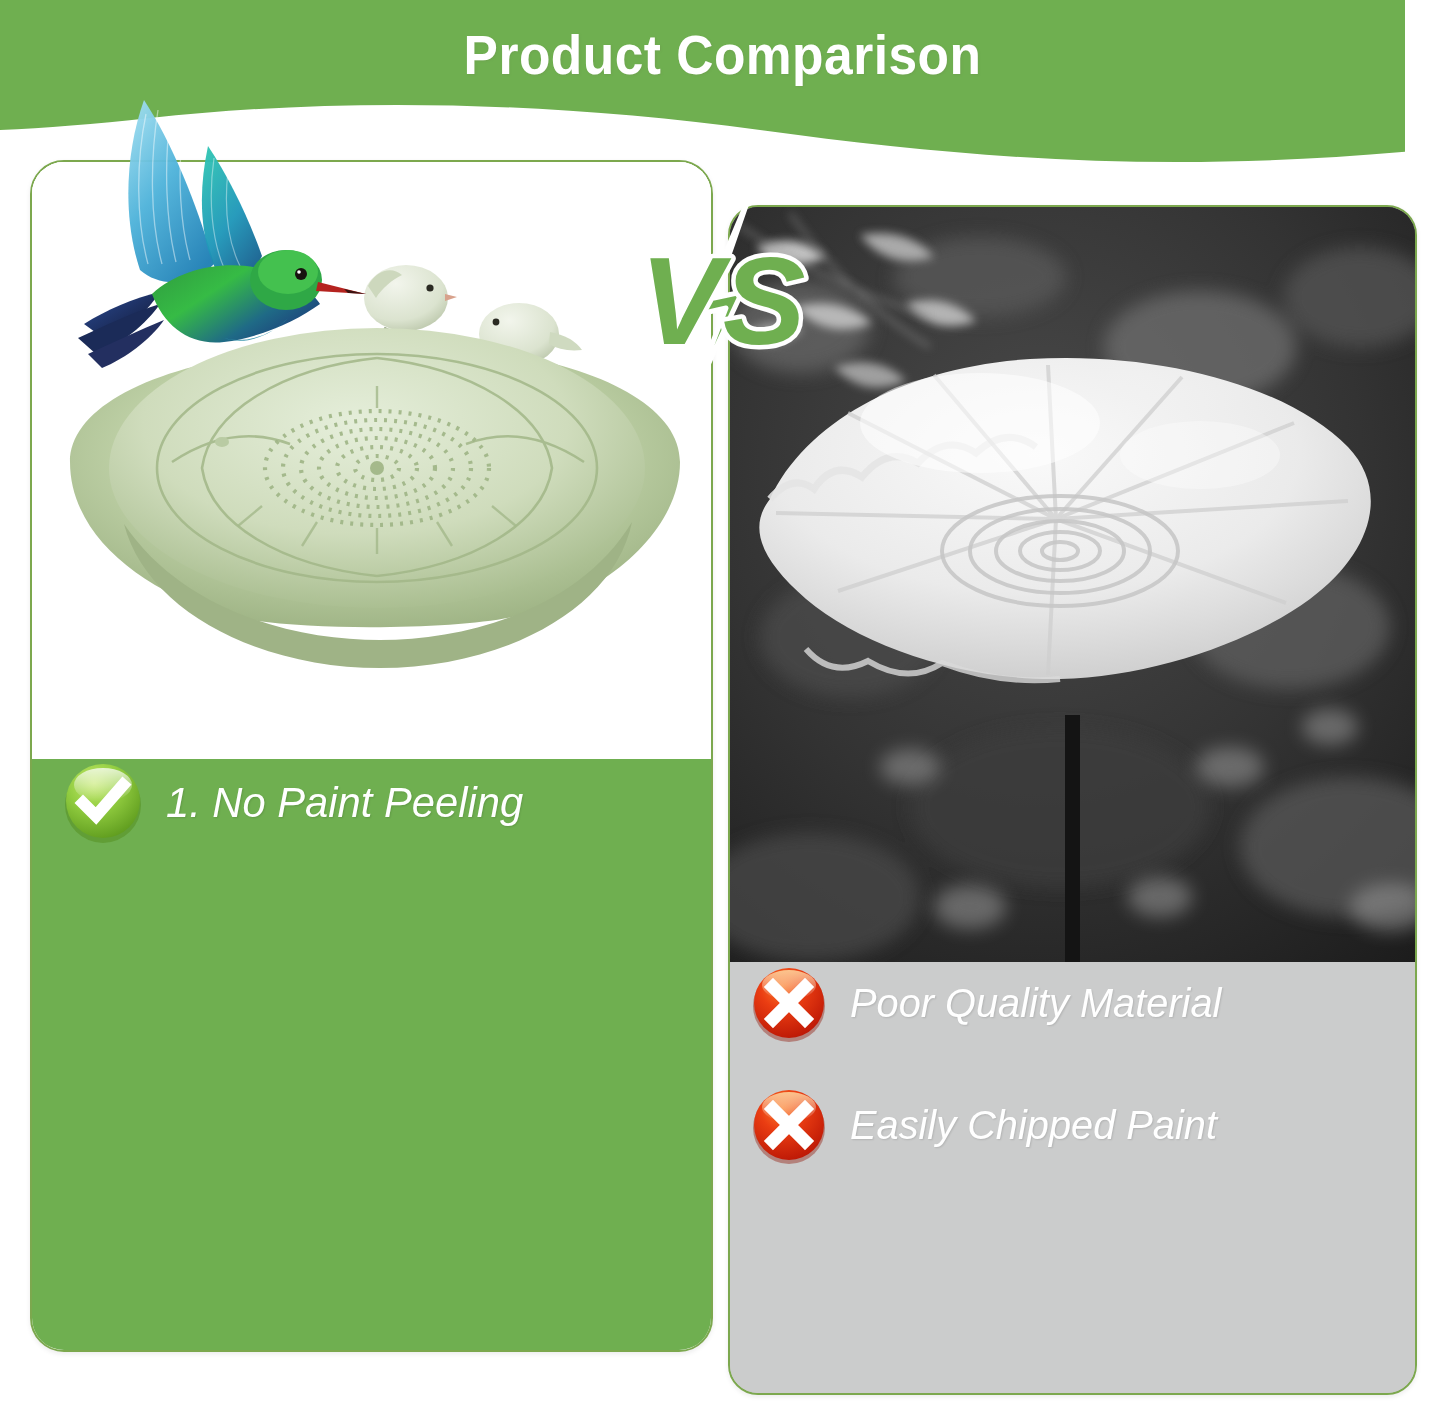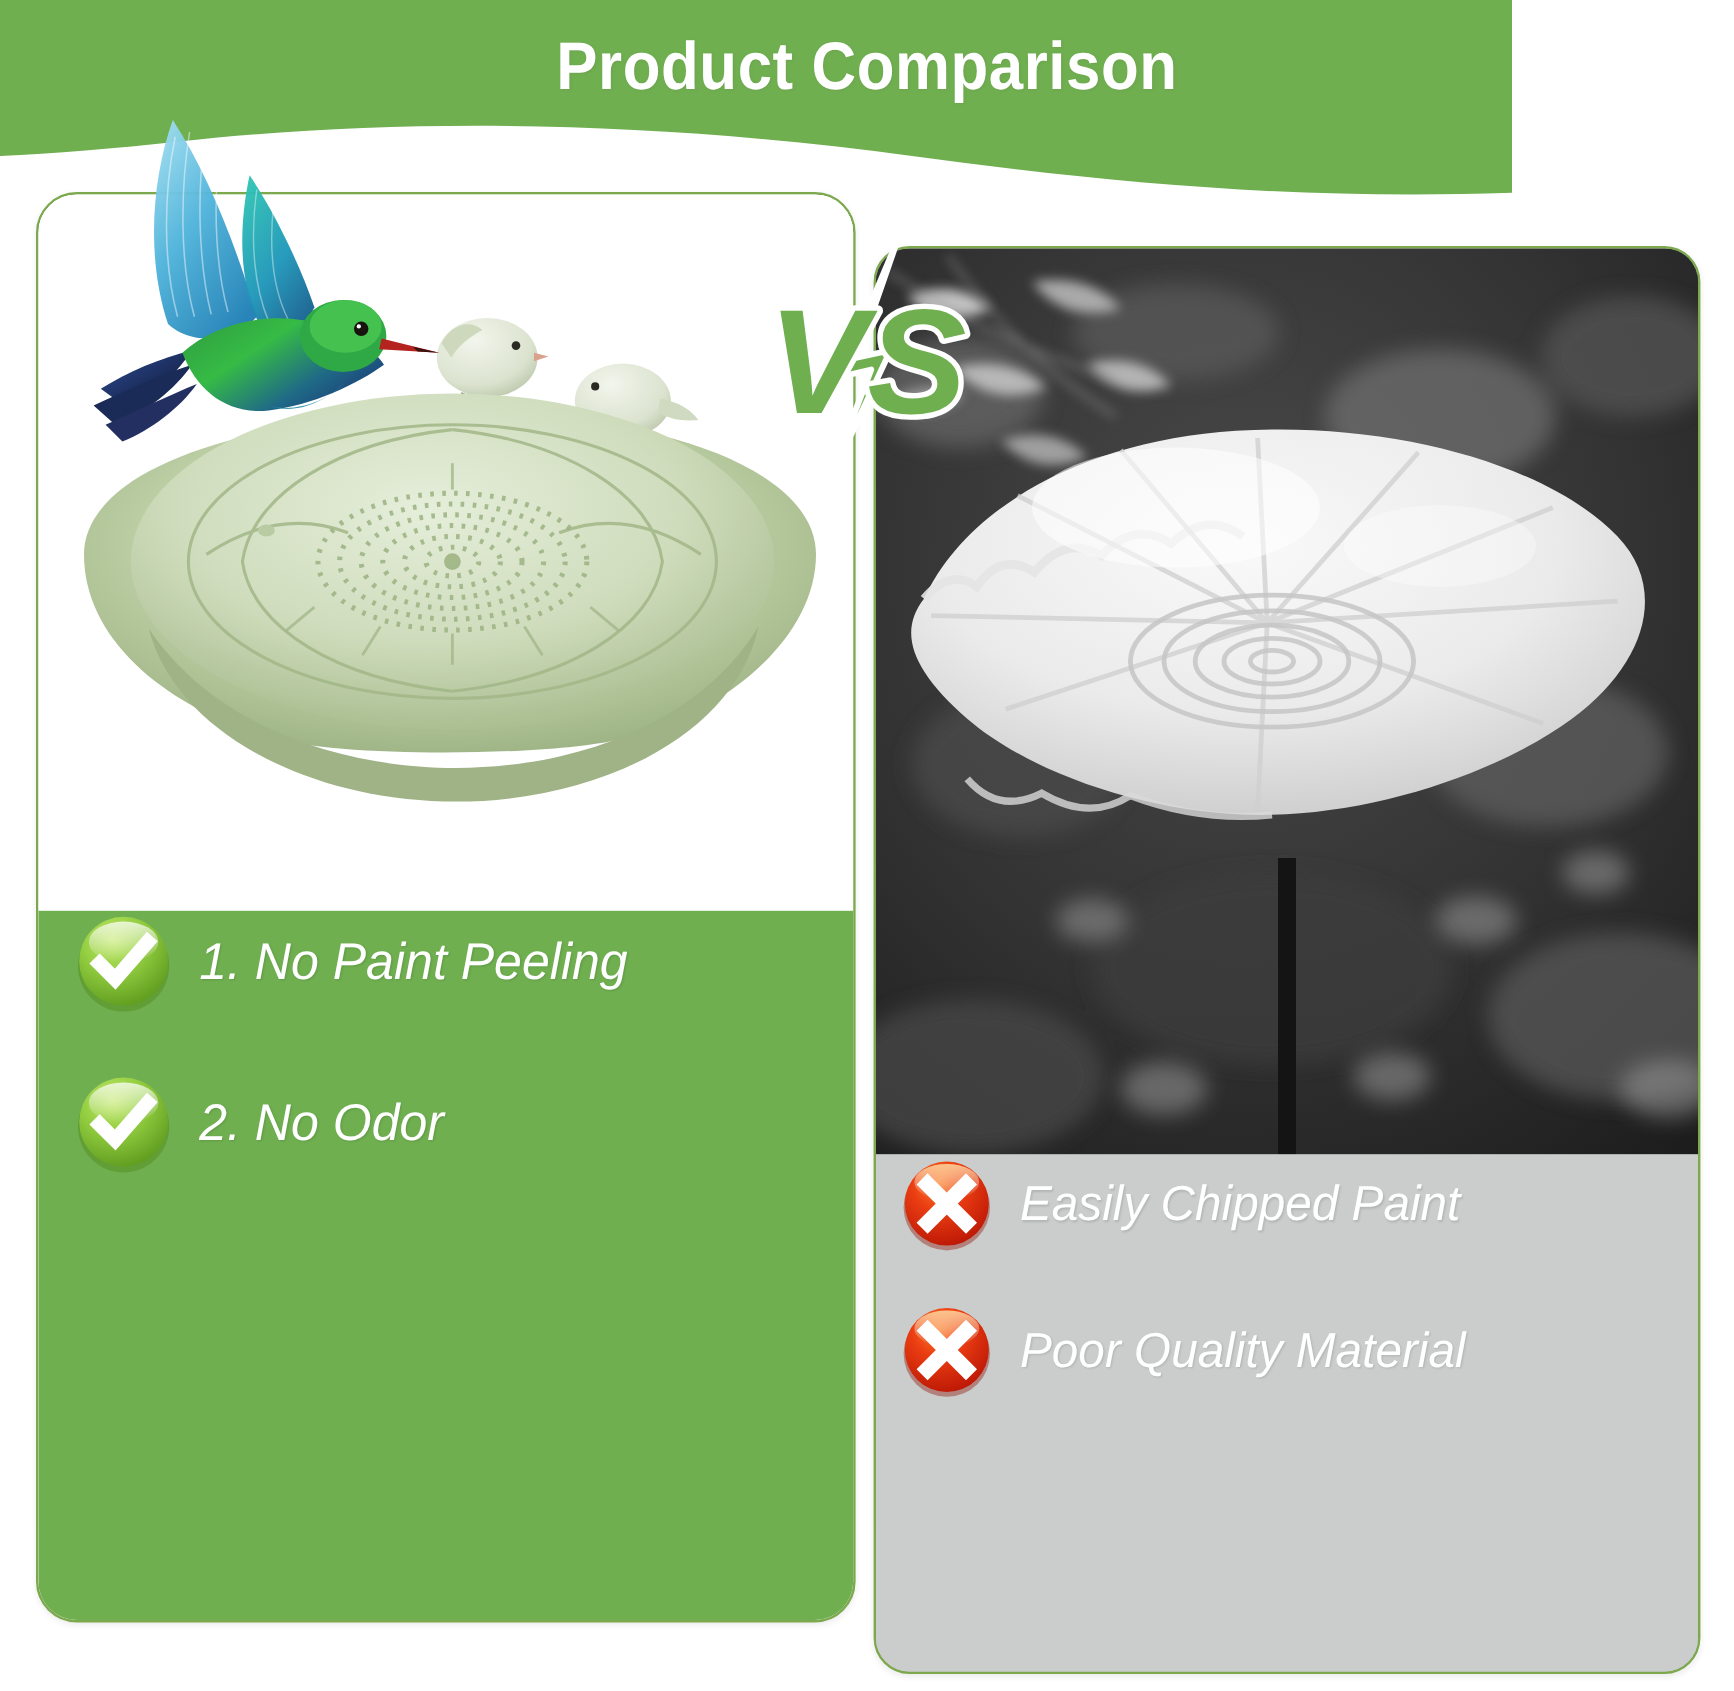--- a/index.html
+++ b/index.html
@@ -8,21 +8,21 @@
     background: #ffffff;
     font-family: "Liberation Sans", sans-serif;
     position: relative;
     overflow: hidden;
   }
 
   
   #header {
     position: absolute;
     top: 0; left: 0;
-    width: 1260px; height: 165px;
+    width: 1405px; height: 165px;
     overflow: hidden;
   }
   #header-wave { position:absolute; top:0; left:0; width:1445px; height:165px; display:block; }
   #header-title {
     position: absolute;
     top: 22px; left: 0; width: 1445px;
     text-align: center;
     color: #ffffff;
     font-size: 56px;
     font-weight: bold;
@@ -243,29 +243,20 @@
             </linearGradient>
           </defs>
           <ellipse cx="43" cy="46" rx="38" ry="38" fill="#4f8a16" opacity="0.45"></ellipse>
           <circle cx="43" cy="42" r="37" fill="url(#gchk)"></circle>
           <ellipse cx="43" cy="26" rx="29" ry="17" fill="url(#gloss)"></ellipse>
           <path d="M23,44 L36,57 L63,26" stroke="#ffffff" stroke-width="12" fill="none" stroke-linecap="square" stroke-linejoin="miter"></path>
         </svg>
         <span class="feature-text">1. No Paint Peeling</span>
       </div>
 
-      <div class="feature-row">
-        <svg class="badge" width="86" height="86" viewBox="0 0 86 86">
-          <ellipse cx="43" cy="46" rx="38" ry="38" fill="#4f8a16" opacity="0.45"></ellipse>
-          <circle cx="43" cy="42" r="37" fill="url(#gchk)"></circle>
-          <ellipse cx="43" cy="26" rx="29" ry="17" fill="url(#gloss)"></ellipse>
-          <path d="M23,44 L36,57 L63,26" stroke="#ffffff" stroke-width="12" fill="none" stroke-linecap="square" stroke-linejoin="miter"></path>
-        </svg>
-        <span class="feature-text">2. No Odor</span>
-      </div>
 
 
     </div>
   </div>
 </div>
 
 <svg id="hummingbird" viewBox="0 0 320 330">
   <defs>
     <linearGradient id="wingA" x1="0.15" y1="0" x2="0.75" y2="1">
       <stop offset="0%" stop-color="#9ddcef"></stop>
@@ -428,45 +419,45 @@
         <ellipse cx="470" cy="248" rx="80" ry="34" fill="#ffffff" opacity="0.35"></ellipse>
       </g>
     </svg>
   </div>
 
   <div id="cons-section">
     <div class="feature-list">
 
       <div class="feature-row">
         <svg class="badge" width="82" height="82" viewBox="0 0 82 82">
+          <ellipse cx="41" cy="44" rx="36" ry="36" fill="#8f1202" opacity="0.4"></ellipse>
+          <circle cx="41" cy="41" r="35" fill="url(#gx)"></circle>
+          <ellipse cx="41" cy="23" rx="27" ry="15" fill="url(#xgloss)"></ellipse>
+          <path d="M25,25 L57,57 M57,25 L25,57" stroke="#ffffff" stroke-width="13" stroke-linecap="square"></path>
+        </svg>
+        <span class="feature-text">Poor Quality Material</span>
+      </div>
+
+      <div class="feature-row">
+        <svg class="badge" width="82" height="82" viewBox="0 0 82 82">
           <defs>
             <radialGradient id="gx" cx="40%" cy="26%" r="80%">
               <stop offset="0%" stop-color="#fb7a2a"></stop>
               <stop offset="40%" stop-color="#ea3d12"></stop>
               <stop offset="100%" stop-color="#b91505"></stop>
             </radialGradient>
             <linearGradient id="xgloss" x1="0" y1="0" x2="0" y2="1">
               <stop offset="0%" stop-color="#ffd9a0" stop-opacity="0.85"></stop>
               <stop offset="100%" stop-color="#ffffff" stop-opacity="0"></stop>
             </linearGradient>
           </defs>
           <ellipse cx="41" cy="44" rx="36" ry="36" fill="#8f1202" opacity="0.4"></ellipse>
           <circle cx="41" cy="41" r="35" fill="url(#gx)"></circle>
           <ellipse cx="41" cy="23" rx="27" ry="15" fill="url(#xgloss)"></ellipse>
           <path d="M25,25 L57,57 M57,25 L25,57" stroke="#ffffff" stroke-width="13" stroke-linecap="square"></path>
         </svg>
         <span class="feature-text">Easily Chipped Paint</span>
       </div>
 
-      <div class="feature-row">
-        <svg class="badge" width="82" height="82" viewBox="0 0 82 82">
-          <ellipse cx="41" cy="44" rx="36" ry="36" fill="#8f1202" opacity="0.4"></ellipse>
-          <circle cx="41" cy="41" r="35" fill="url(#gx)"></circle>
-          <ellipse cx="41" cy="23" rx="27" ry="15" fill="url(#xgloss)"></ellipse>
-          <path d="M25,25 L57,57 M57,25 L25,57" stroke="#ffffff" stroke-width="13" stroke-linecap="square"></path>
-        </svg>
-        <span class="feature-text">Poor Quality Material</span>
-      </div>
-
 
     </div>
   </div>
 </div>
 
 </body></html>

